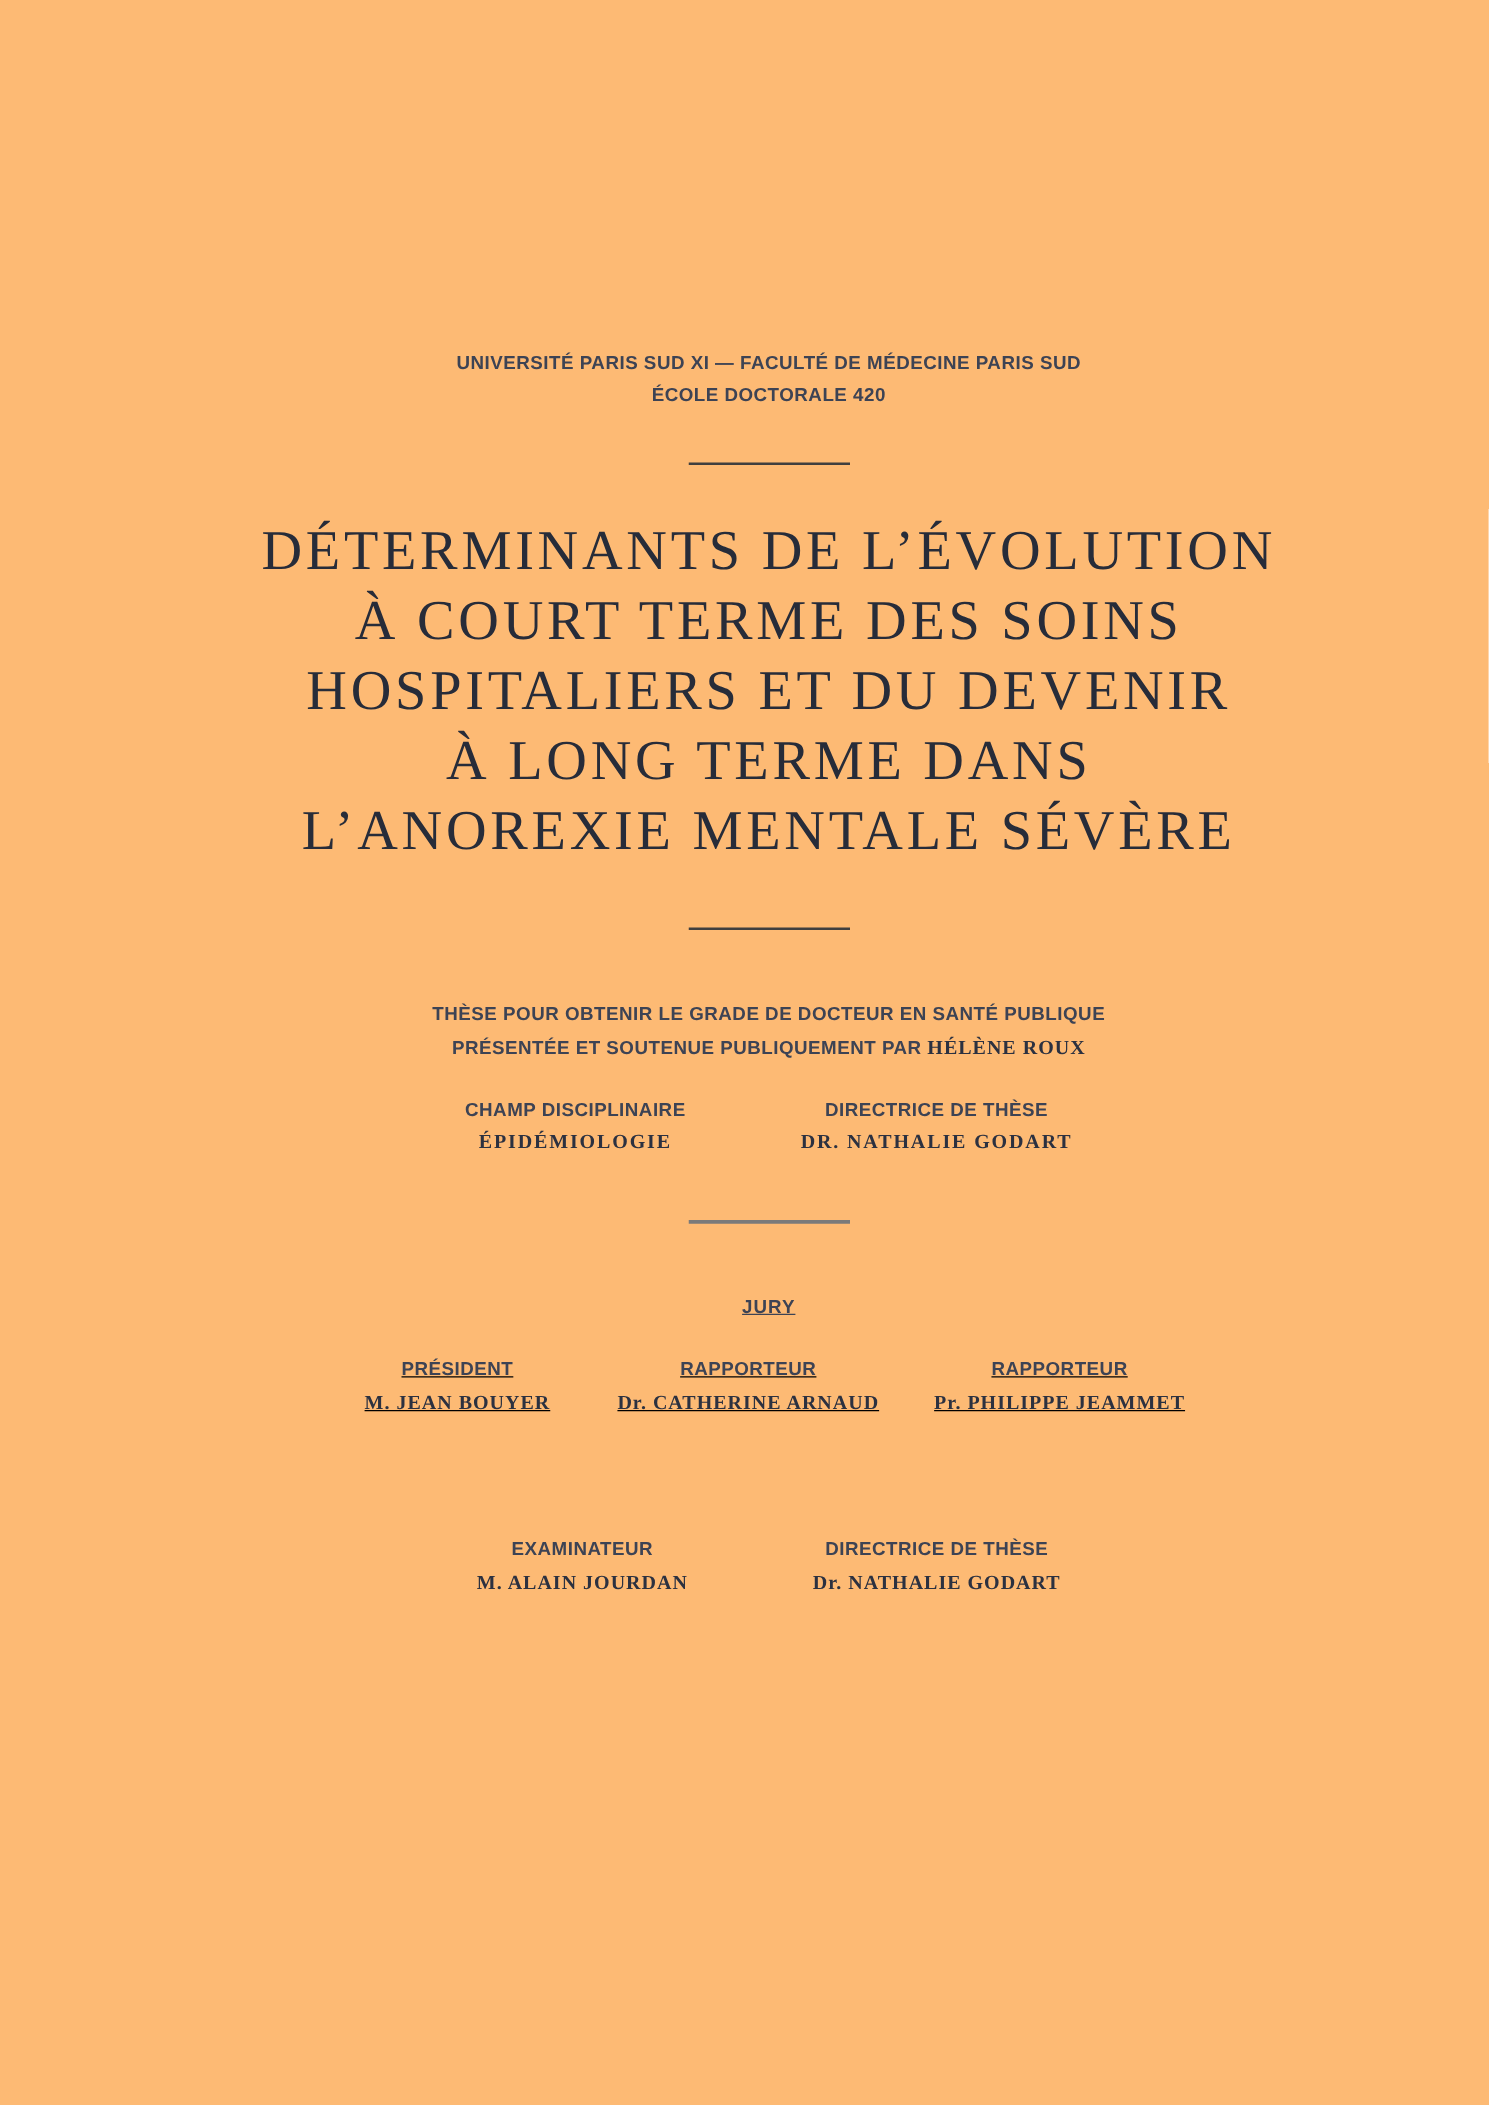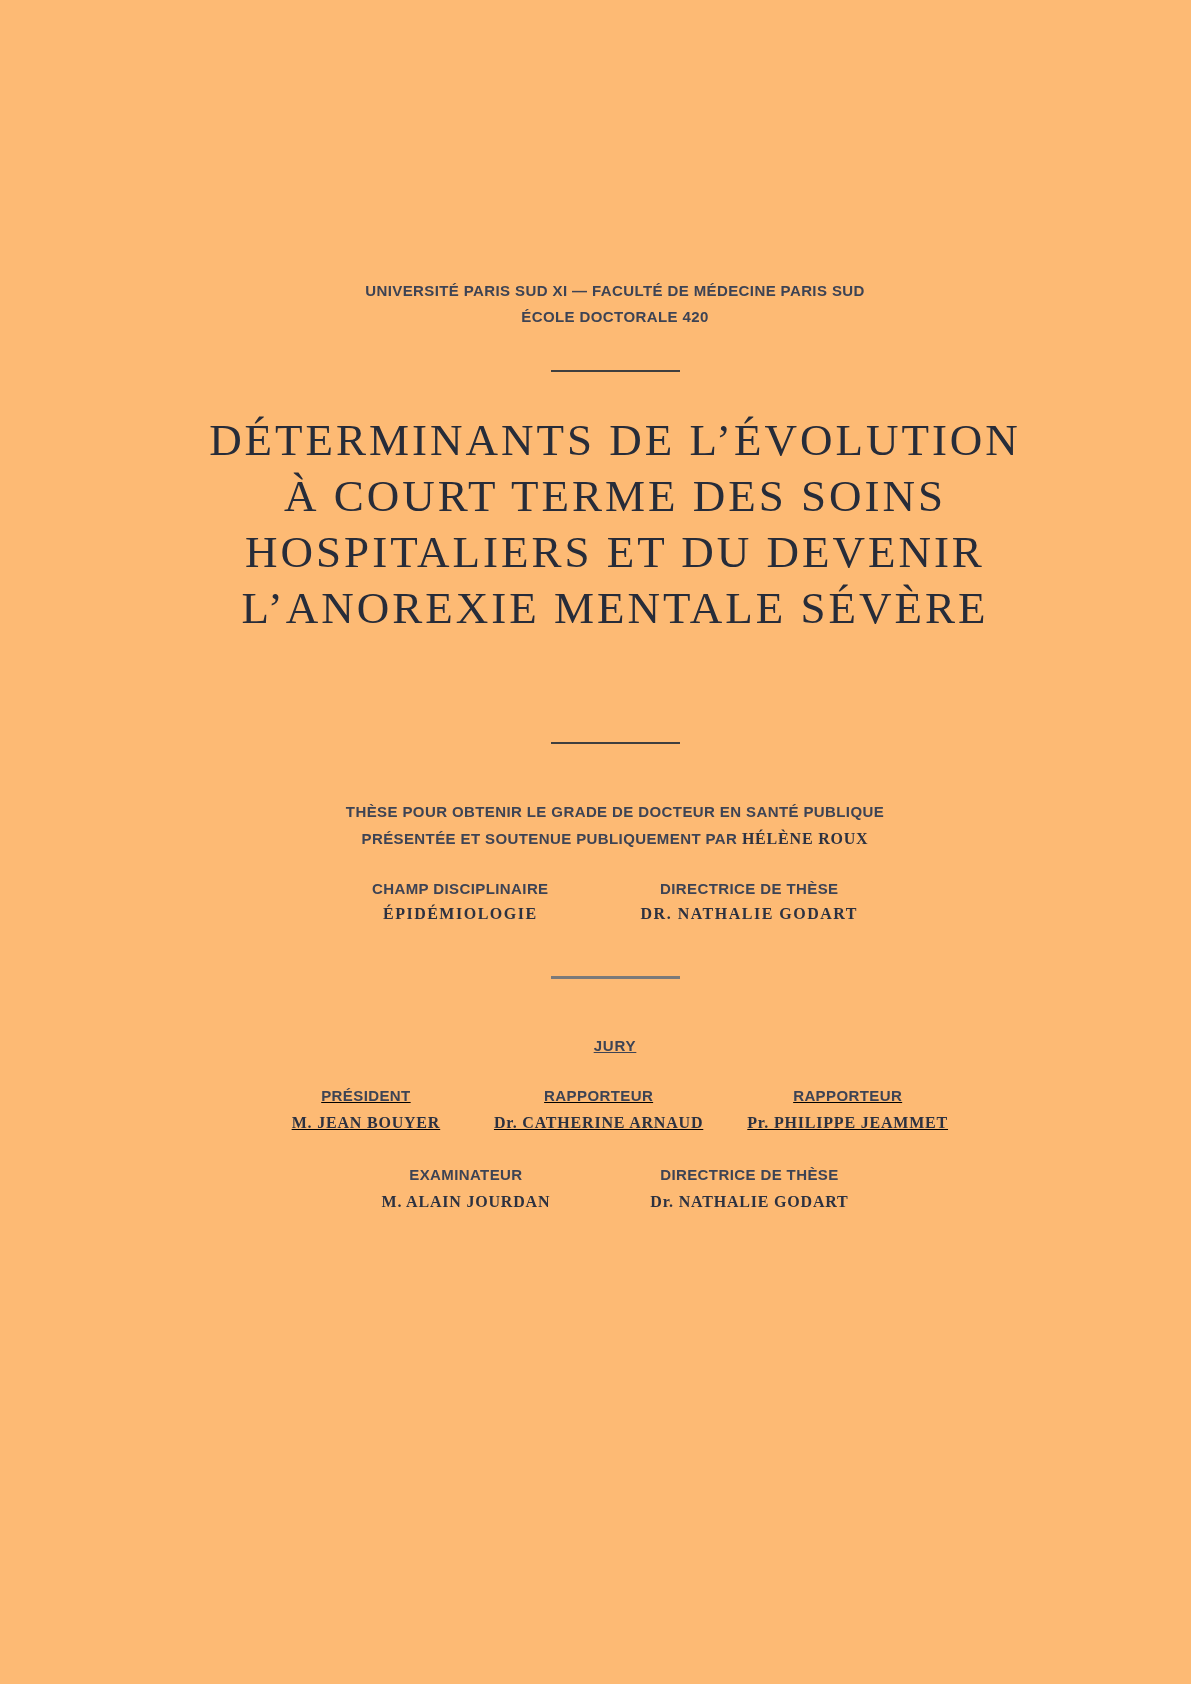--- a/index.html
+++ b/index.html
@@ -83,21 +83,21 @@
   }
   .field .label { font-size: 15px; line-height: 24px; letter-spacing: 0.4px; }
   .field .value { font-size: 16px; line-height: 26px; letter-spacing: 1.5px; }
   
   .jury-heading { top: 1038px; font-size: 15px; line-height: 16px; letter-spacing: 0.8px; text-decoration: underline; }
   .jury-row {
     display: flex;
     justify-content: center;
   }
   .jury-row.row1 { top: 1086px; gap: 44px; text-decoration: underline; }
-  .jury-row.row2 { top: 1165px; gap: 100px; justify-content: center; }
+  .jury-row.row2 { top: 1230px; gap: 100px; justify-content: center; }
   .jury-member .role { font-size: 15px; line-height: 20px; letter-spacing: 0.4px; }
   .jury-member .name { font-size: 16px; line-height: 24px; letter-spacing: 0.8px; margin-top: 5px; }
   .jury-member { min-width: 168px; }
   
   .logo {
     top: 1287px;
     display: flex;
     justify-content: center;
     align-items: flex-start;
     gap: 6px;
@@ -122,20 +122,21 @@
       <div class="line sans">UNIVERSITÉ PARIS SUD XI — FACULTÉ DE MÉDECINE PARIS SUD</div>
       <div class="line sans">ÉCOLE DOCTORALE 420</div>
     </div>
 
     <div class="divider d1"></div>
 
     <div class="block title">
       <div class="tline">DÉTERMINANTS DE L’ÉVOLUTION</div>
       <div class="tline">À COURT TERME DES SOINS</div>
       <div class="tline">HOSPITALIERS ET DU DEVENIR</div>
+      <div class="tline">À LONG TERME DANS</div>
       <div class="tline">L’ANOREXIE MENTALE SÉVÈRE</div>
     </div>
 
     <div class="divider d2"></div>
 
     <div class="block thesis">
       <div class="line sans">THÈSE POUR OBTENIR LE GRADE DE DOCTEUR EN SANTÉ PUBLIQUE</div>
       <div class="line sans"><span>PRÉSENTÉE ET SOUTENUE PUBLIQUEMENT PAR </span><span class="author">HÉLÈNE ROUX</span></div>
     </div>
 

